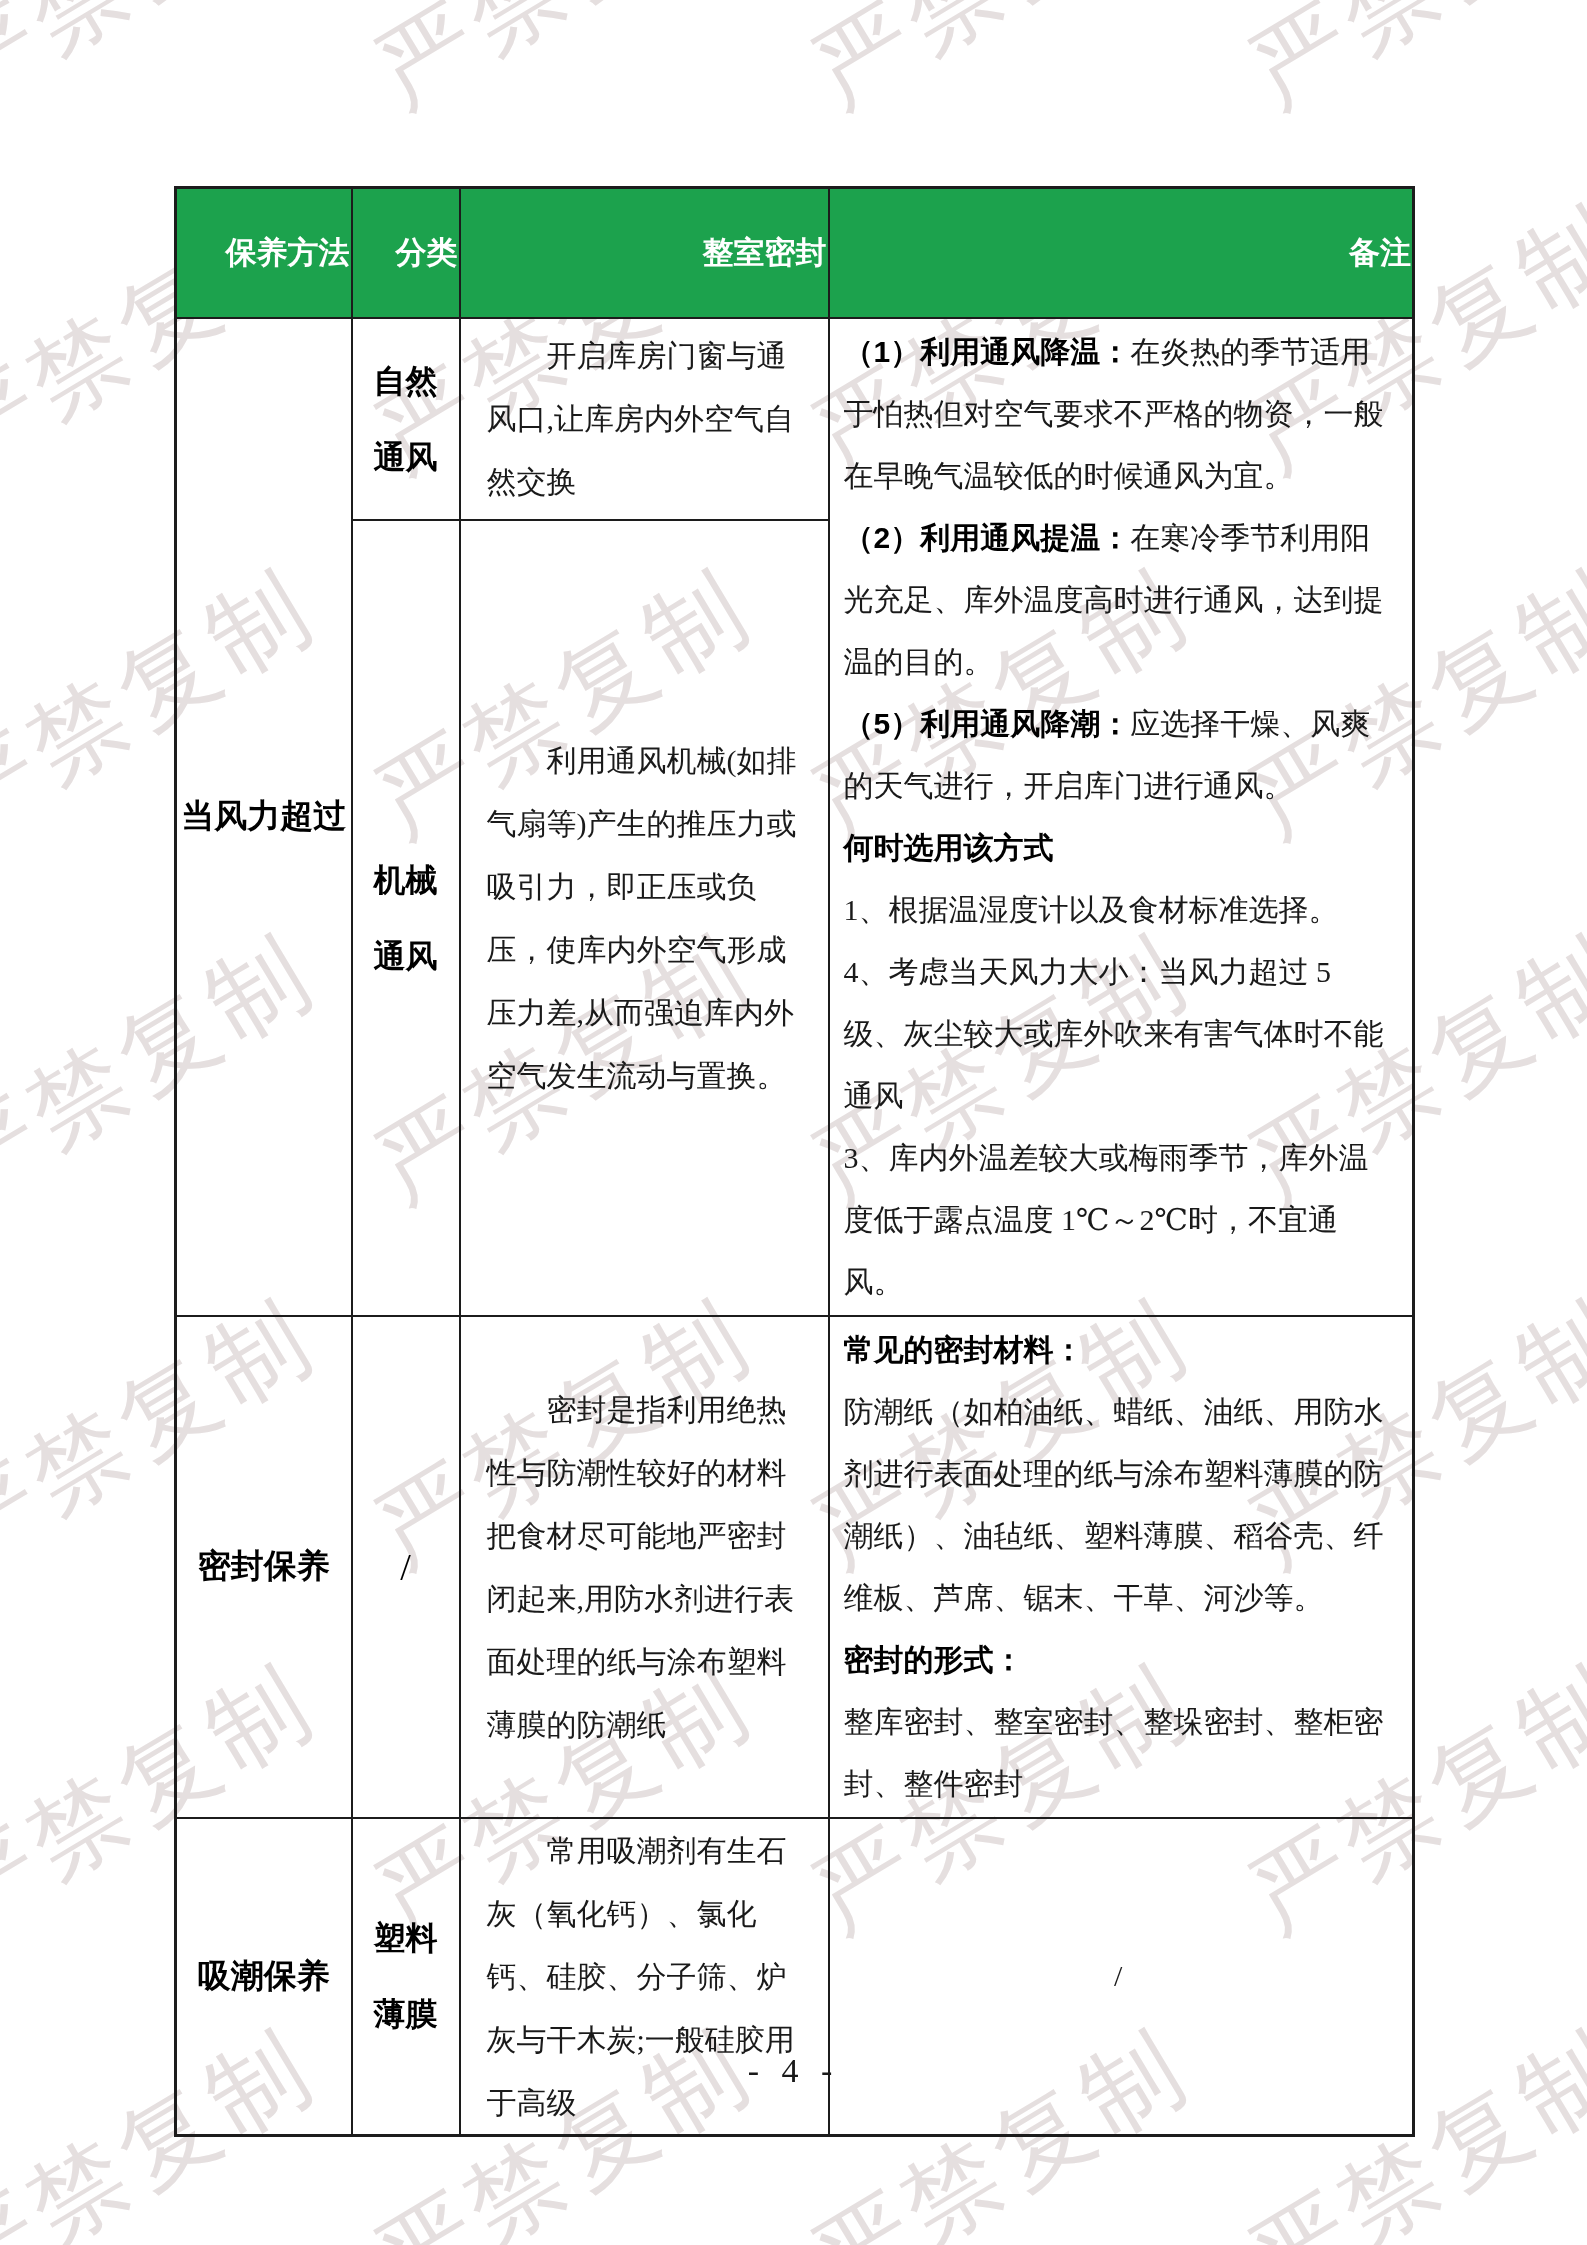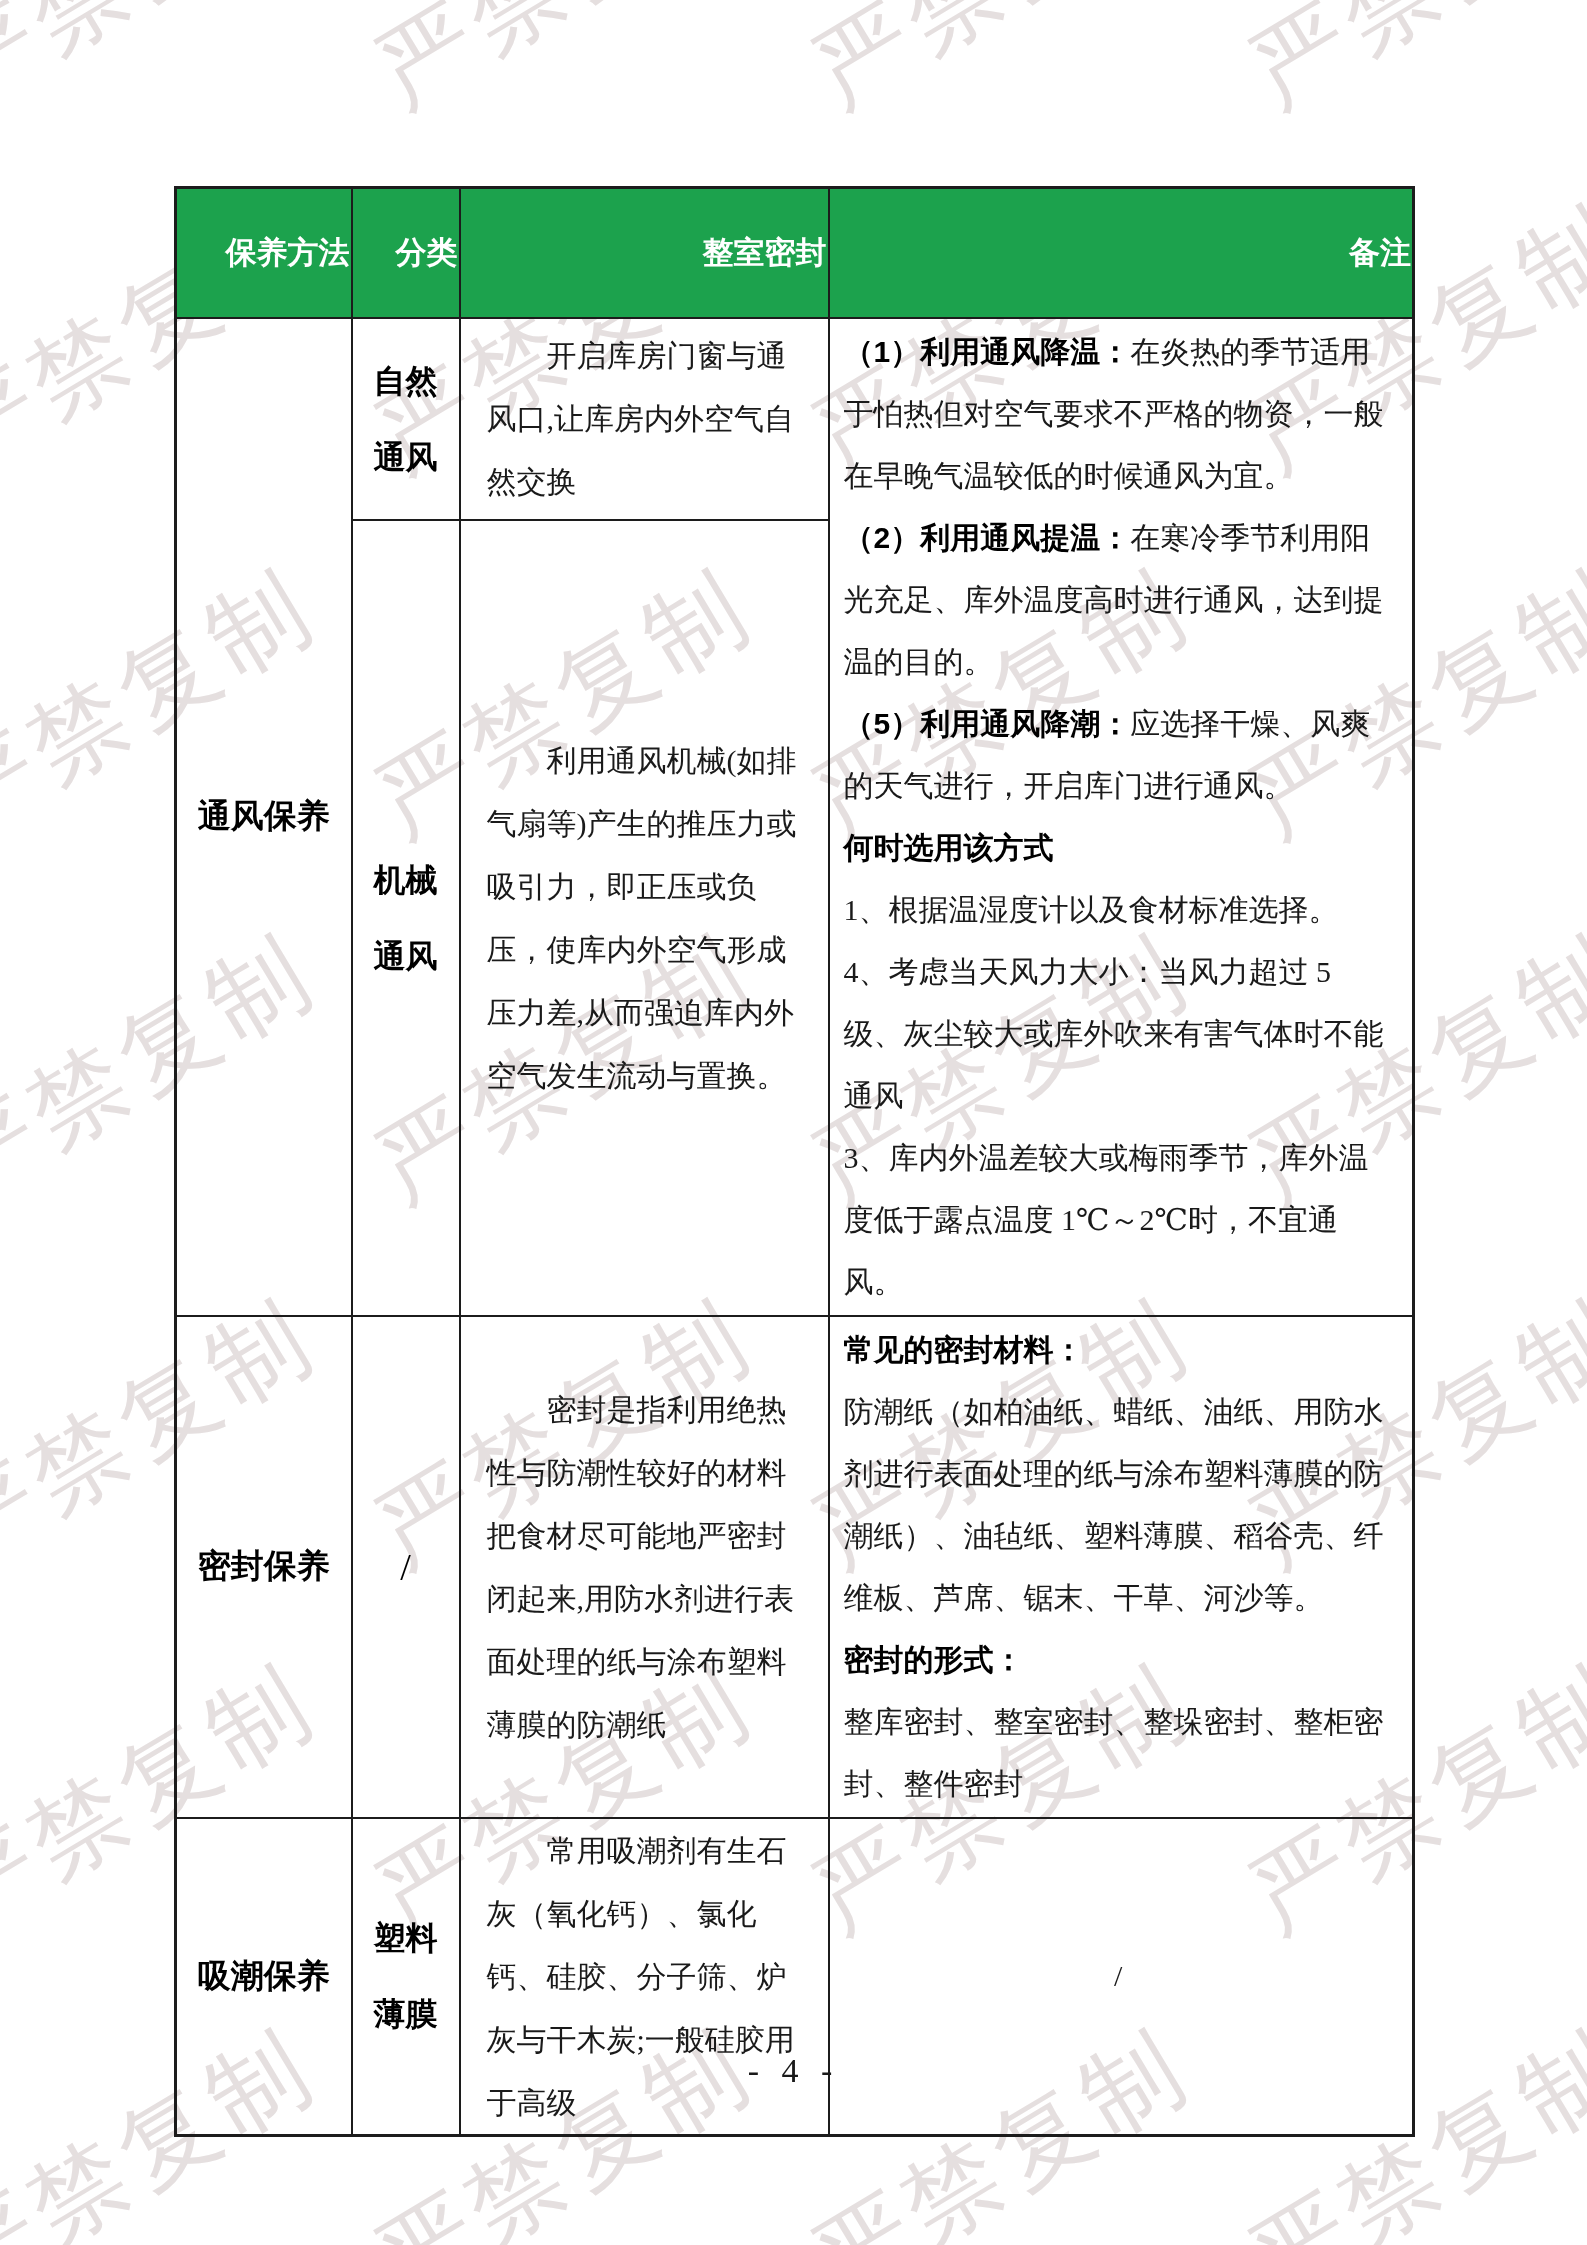--- a/index.html
+++ b/index.html
@@ -108,21 +108,21 @@
   </colgroup>
   <tbody>
     <tr class="hdr">
       <th class="h">保养方法</th>
       <th class="h">分类</th>
       <th class="h">整室密封</th>
       <th class="h">备注</th>
     </tr>
 
     <tr class="r-natural">
-      <td class="method" rowspan="2">通风保养</td>
+      <td class="method" rowspan="2">当风力超过</td>
       <td class="category">自然通风</td>
       <td class="content">
         <p>开启库房门窗与通风口,让库房内外空气自然交换</p>
       </td>
       <td class="remark" rowspan="2">
         <p><b>（1）利用通风降温：</b><span>在炎热的季节适用于怕热但对空气要求不严格的物资，一般在早晚气温较低的时候通风为宜。</span></p>
         <p><b>（2）利用通风提温：</b><span>在寒冷季节利用阳光充足、库外温度高时进行通风，达到提温的目的。</span></p>
         <p><b>（5）利用通风降潮：</b><span>应选择干燥、风爽的天气进行，开启库门进行通风。</span></p>
         <p><b>何时选用该方式</b></p>
         <p>1、根据温湿度计以及食材标准选择。</p>

